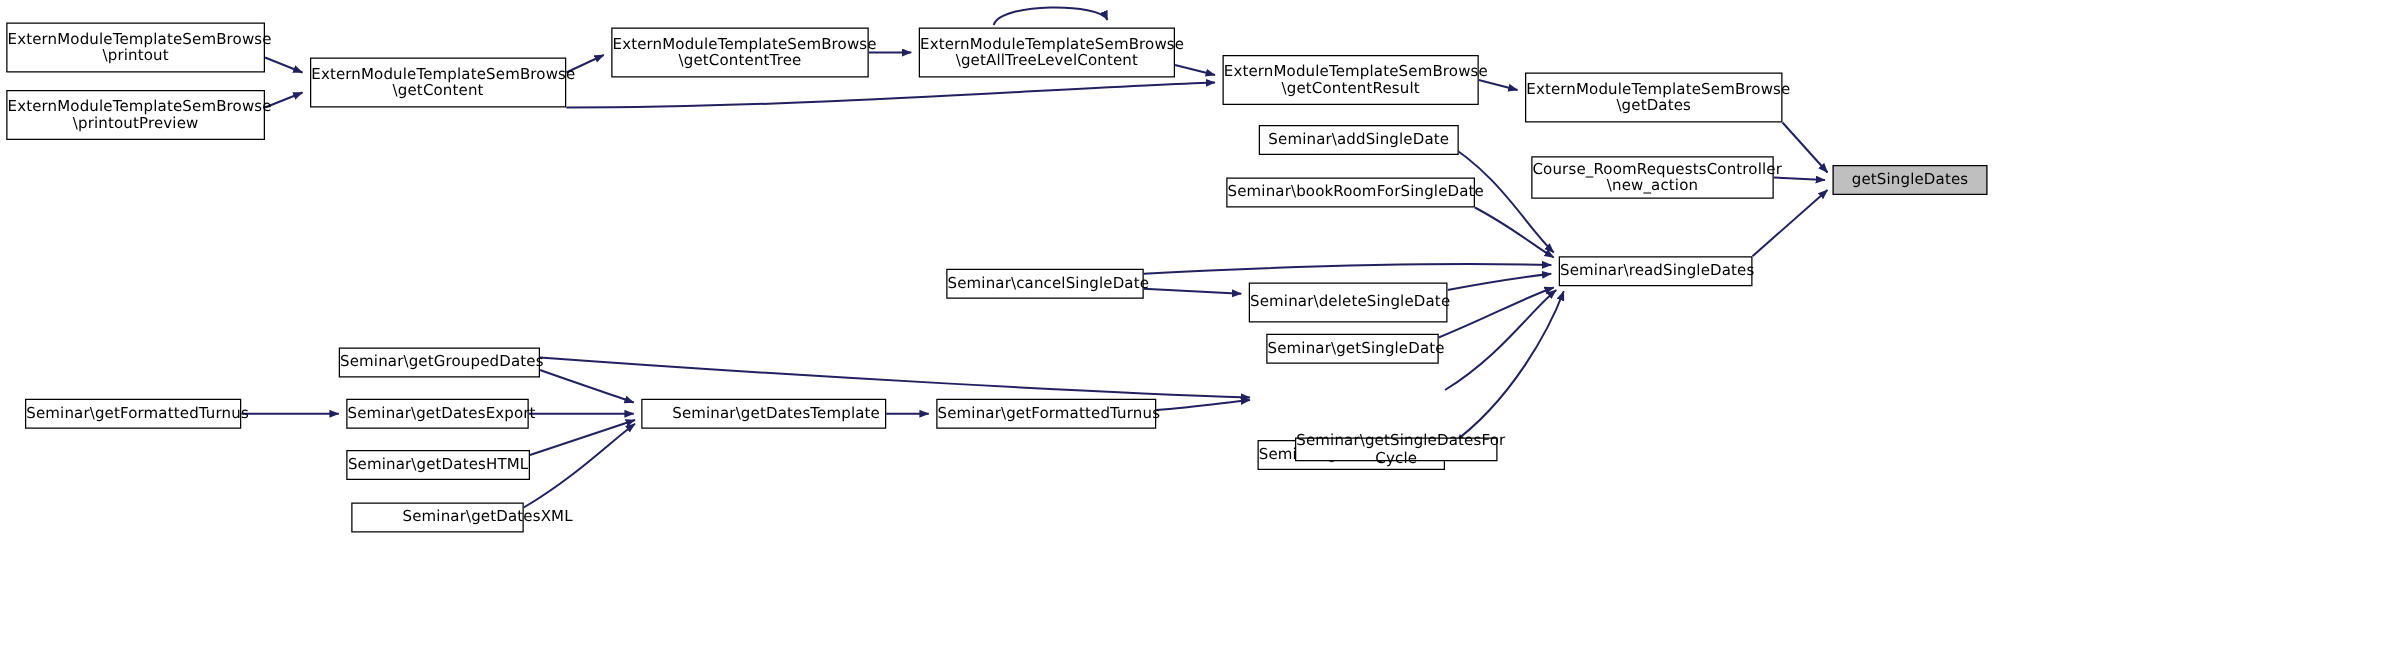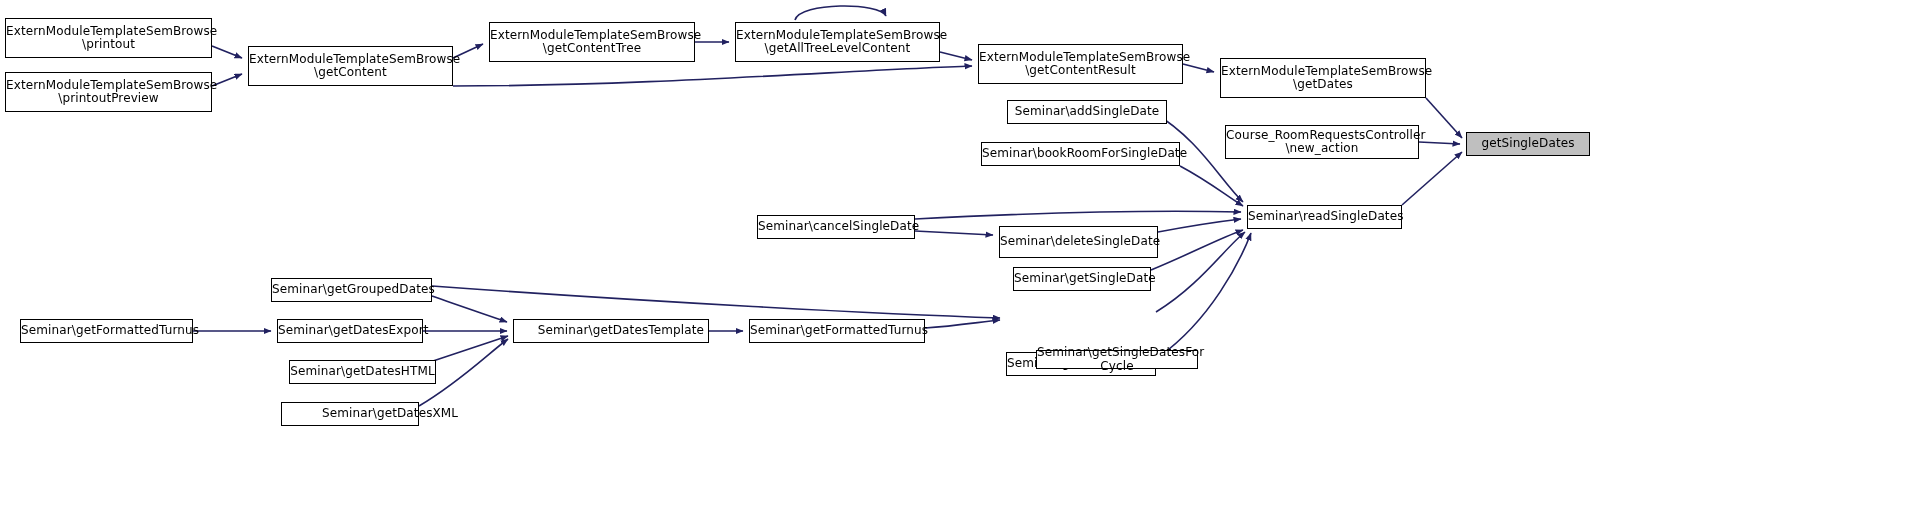--- a/index.html
+++ b/index.html
@@ -116,16 +116,16 @@
       <div class="node" style="left: 999px; top: 226px; width: 159px; height: 32px;"><span class="lbl">Seminar\deleteSingleDate</span></div>
       <div class="node" style="left: 1013px; top: 267px; width: 138px; height: 24px;"><span class="lbl">Seminar\getSingleDate</span></div>
       <div class="node" style="left: 271px; top: 278px; width: 161px; height: 24px;"><span class="lbl">Seminar\getGroupedDates</span></div>
       <div class="node" style="left: 1006px; top: 308px; width: 150px; height: 24px; margin-top: 44px;"><span class="lbl">Seminar\getSingleDates</span></div>
       <div class="node" style="left: 20px; top: 319px; width: 173px; height: 24px;"><span class="lbl">Seminar\getFormattedTurnus</span></div>
       <div class="node" style="left: 277px; top: 319px; width: 146px; height: 24px; justify-content: center;"><span class="lbl">Seminar\getDatesExport</span></div>
       <div class="node" style="left: 513px; top: 319px; width: 196px; height: 24px; text-align: right;"><span class="lbl">Seminar\getDatesTemplate</span></div>
       <div class="node" style="left: 749px; top: 319px; width: 176px; height: 24px;"><span class="lbl">Seminar\getFormattedTurnus</span></div>
       <div class="node" style="left: 1036px; top: 350px; width: 162px; height: 19px;"><span class="lbl">Seminar\getSingleDatesFor
 Cycle</span></div>
-      <div class="node" style="left: 277px; top: 360px; width: 147px; height: 24px; margin-left: 12px;"><span class="lbl">Seminar\getDatesHTML</span></div>
+      <div class="node" style="left: 277px; top: 360px; width: 147px; height: 24px;"><span class="lbl">Seminar\getDatesHTML</span></div>
       <div class="node" style="left: 281px; top: 402px; width: 138px; height: 24px; padding-left: 40px;"><span class="lbl">Seminar\getDatesXML</span></div>
     </div>
 </div>
 
 </body></html>

